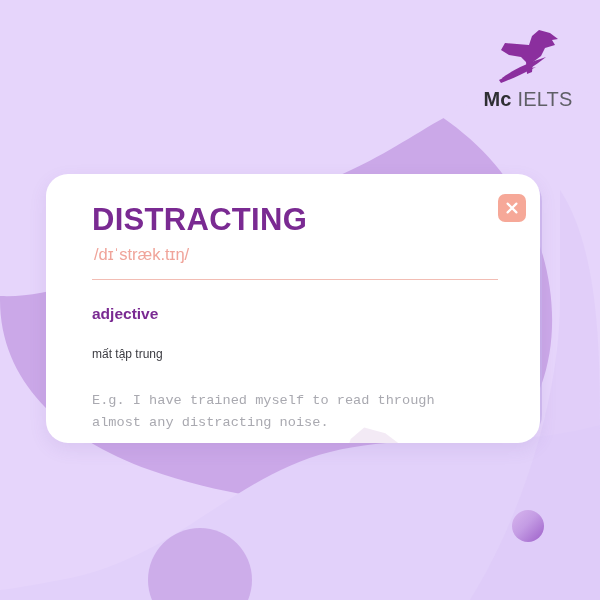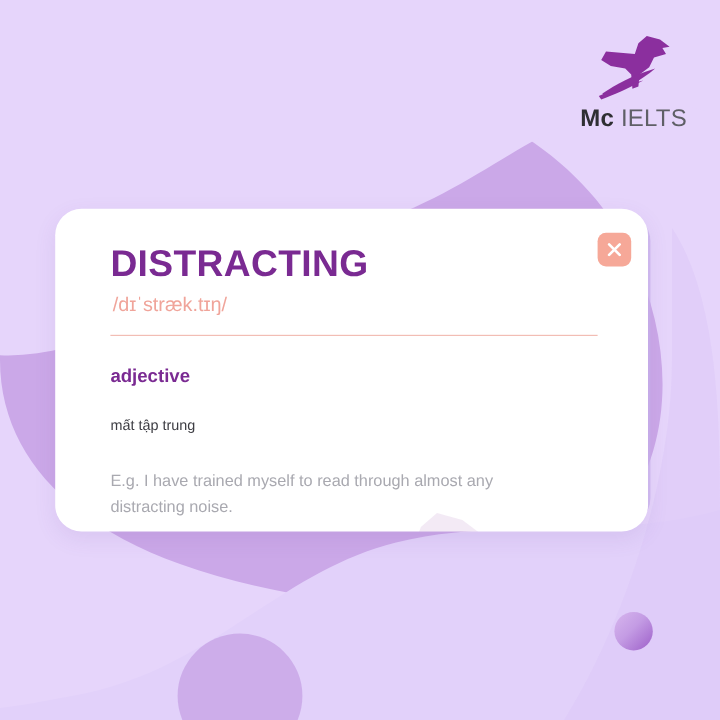--- a/index.html
+++ b/index.html
@@ -169,20 +169,21 @@
     font-size: 12px;
     color: #3c3c42;
   }
 
   .example {
     margin: 29px 0 0 0;
     font-size: 13.6px;
     line-height: 1.6;
     color: #a9a9b0;
     max-width: 360px;
+    font-family: Liberation Mono, monospace;
   }
 </style>
 </head>
 <body>
 
 <div id="stage">
 
   <div class="bg-layer">
     <svg class="bg-svg" width="600" height="600" viewBox="0 0 600 600" aria-hidden="true">
 

